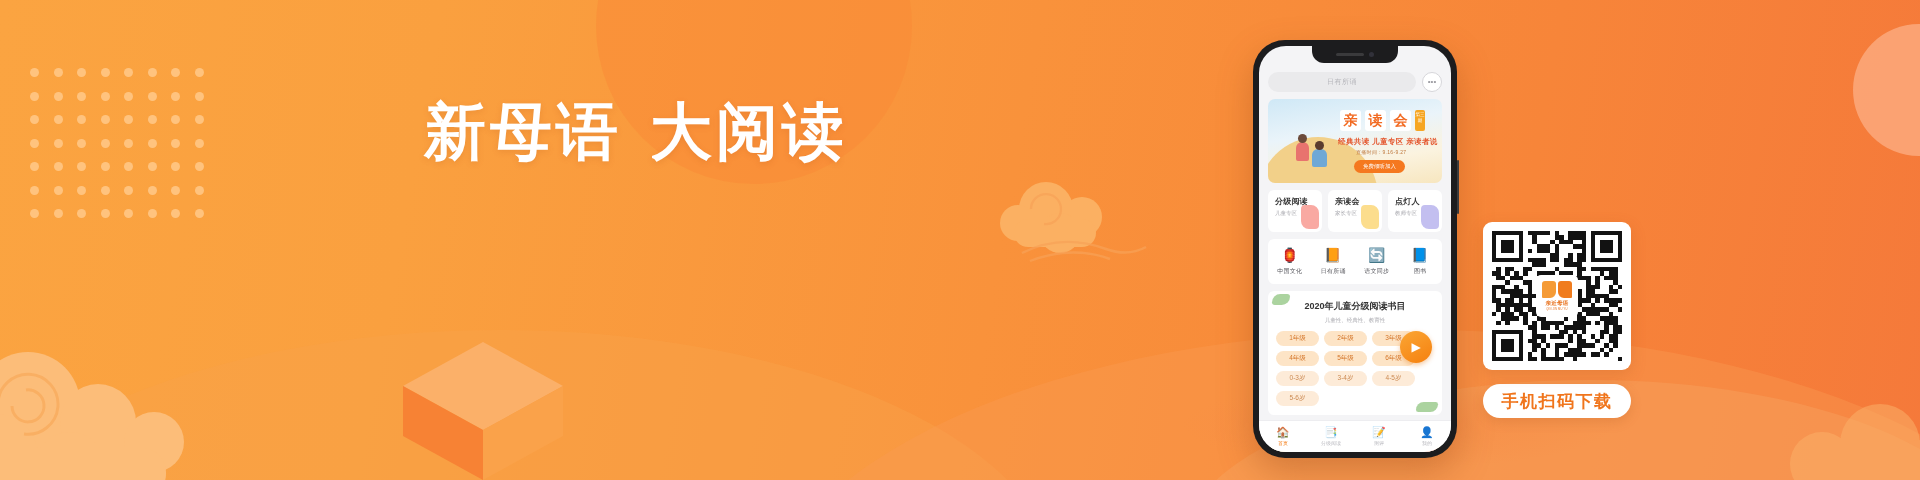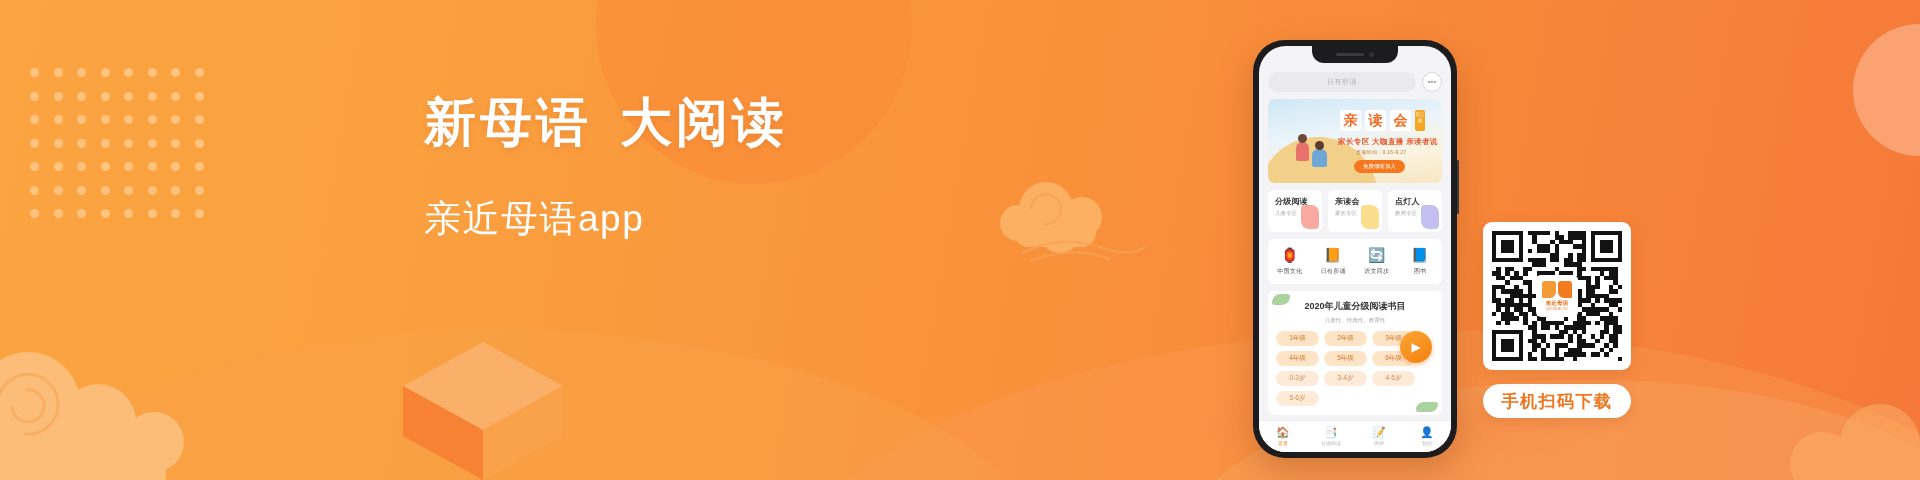--- a/index.html
+++ b/index.html
@@ -78,23 +78,23 @@
     border-radius:50%;
     background:radial-gradient(ellipse at center,rgba(246,140,70,.75) 0%,rgba(247,146,54,0) 72%);
   }
 
   
   .copy{
     position:absolute; left:424px; top:100px; width:780px;
     color:#fff;
   }
   .headline{
-    font-family:Liberation Mono, monospace;
+    font-family:Liberation Sans, sans-serif;
     font-weight:700;
-    font-size:52px;
+    font-size:62px;
     line-height:1.04;
     letter-spacing:4px;
     color:#FFFFFF;
     text-shadow:0 2px 6px rgba(180,80,20,.18);
     white-space:nowrap;
   }
   .headline .gap{ display:inline-block; width:28px; }
   .subtitle{
     margin-top:40px;
     font-size:37px;
@@ -440,21 +440,20 @@
   <svg class="cube deco" viewBox="0 0 190 150">
     <polygon points="95,12 175,56 95,100 15,56" fill="#FBB069"></polygon>
     <polygon points="15,56 95,100 95,150 15,106" fill="#F78234"></polygon>
     <polygon points="175,56 95,100 95,150 175,106" fill="#FAA24A"></polygon>
   </svg>
 
   <div class="deco phone-shadow"></div>
 
   <div class="copy">
     <div class="headline"><span>新母语</span><span class="gap"></span><span>大阅读</span></div>
-    <div class="subtitle">亲近母语app</div>
   </div>
 
   <div class="phone">
     <div class="phone-screen">
       <div class="notch">
         <span class="spk"></span>
         <span class="cam"></span>
       </div>
 
       <div class="screen-inner">
@@ -471,21 +470,21 @@
         <div class="pbanner">
           <div class="hill"></div>
           <div class="kid1"></div>
           <div class="kid2"></div>
           <div class="pb-title" id="pbTitle">
               <b>亲</b>
               <b>读</b>
               <b>会</b>
               <div class="pb-badge">第三期</div>
             </div>
-          <div class="pb-sub">家长专区  大咖直播  亲读者说</div>
+          <div class="pb-sub">经典共读  儿童专区  亲读者说</div>
           <div class="pb-date">直播时间：9.16-9.27</div>
           <div class="pb-cta">免费倾听加入</div>
         </div>
 
         <div class="cards3" id="cards3">
             <div class="card3">
               <div class="t">分级阅读</div>
               <div class="s">儿童专区</div>
               <div class="blob r"></div>
             </div>

